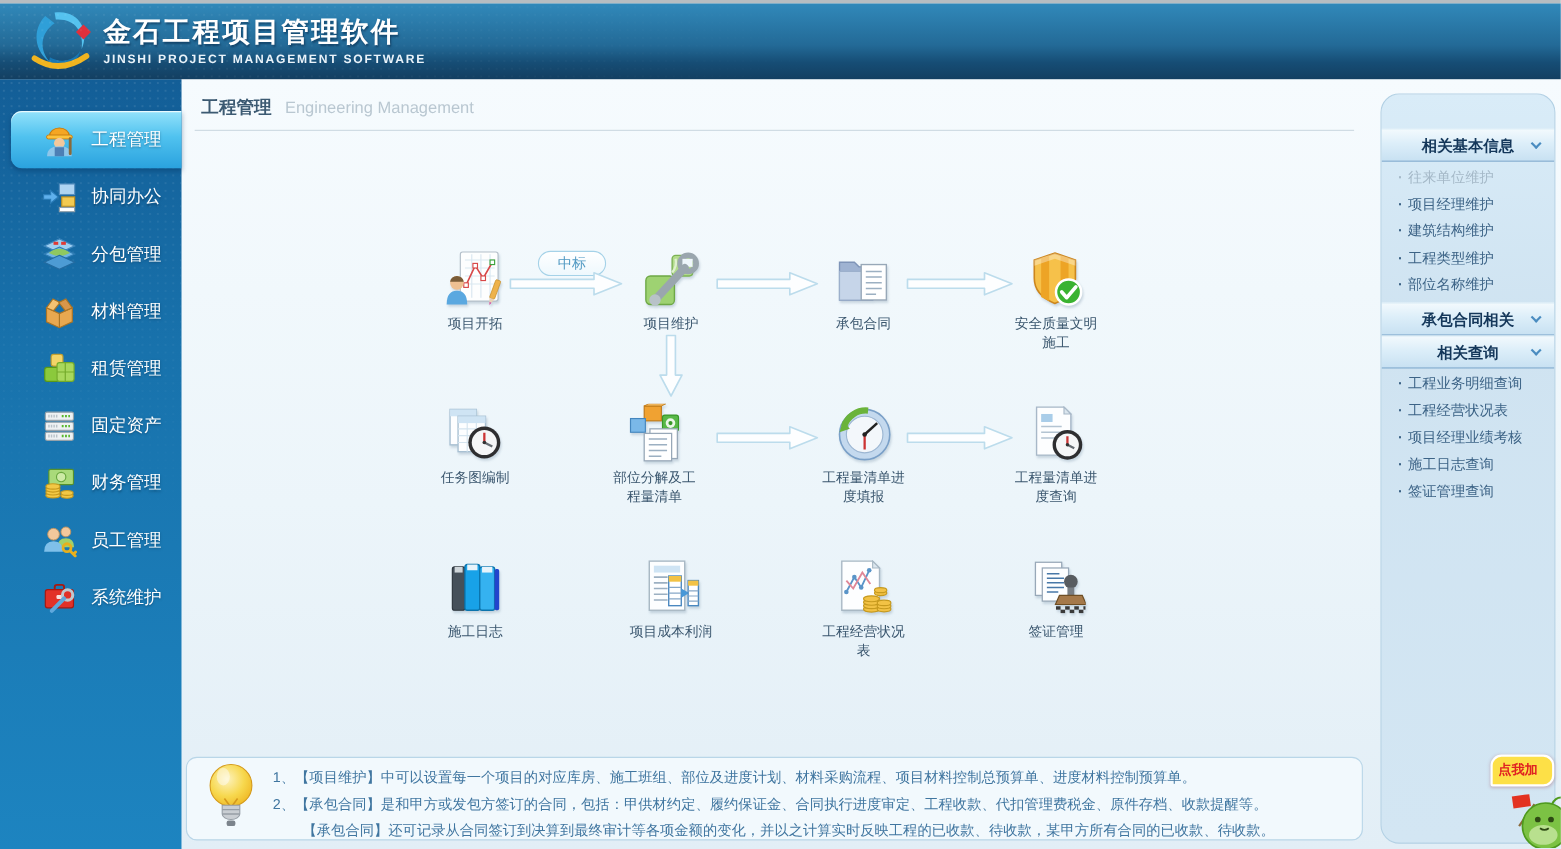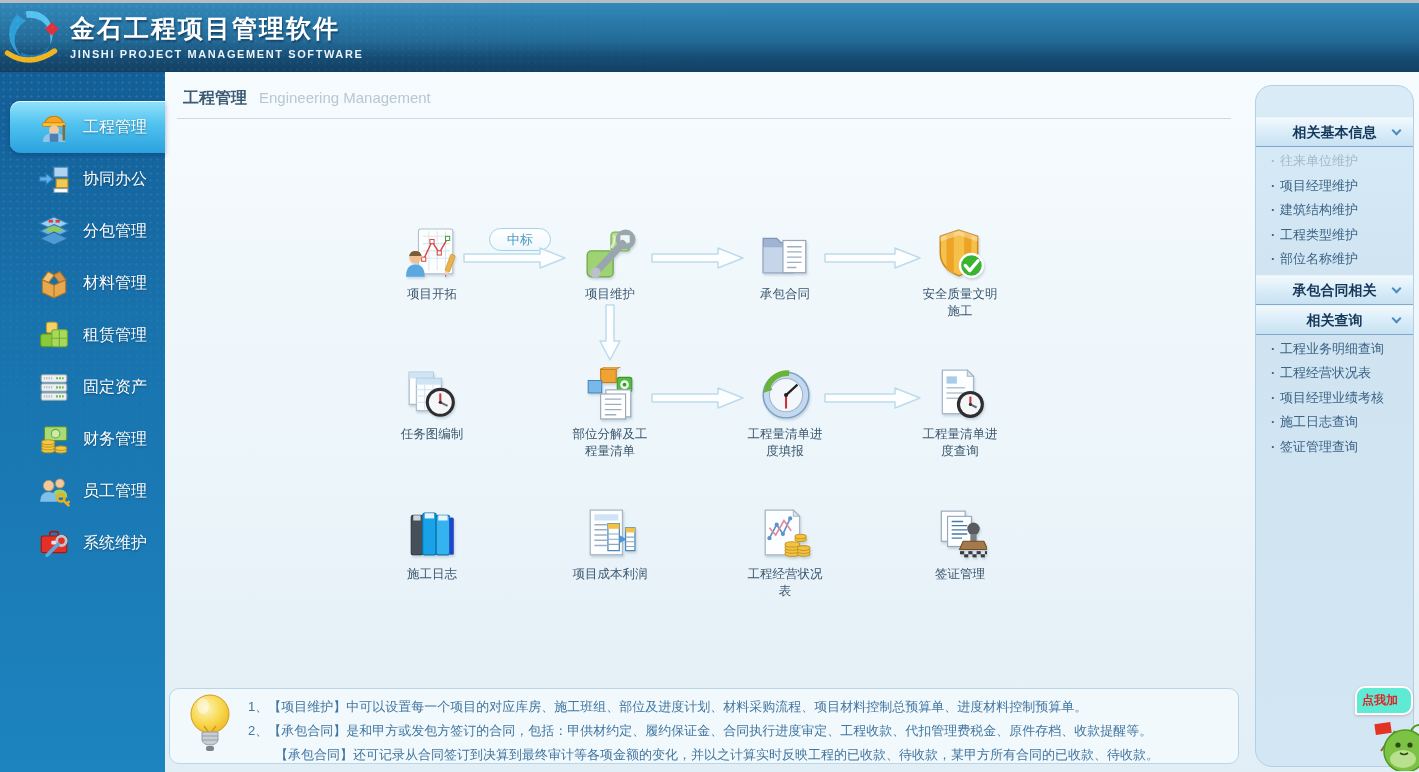--- a/index.html
+++ b/index.html
@@ -9,21 +9,21 @@
 
   
   .topline { position:absolute; left:0; top:0; width:100%; height:3px; background:#b7bdc1; z-index:5; }
   .header { position:absolute; left:0; top:3px; width:100%; height:69px; z-index:4;
     background:linear-gradient(180deg,#3189ba 0%, #236a97 55%, #164d75 78%, #133f61 100%); }
   .header::after { content:""; position:absolute; inset:0;
     background-image:radial-gradient(rgba(255,255,255,.14) 1px, transparent 1.4px);
     background-size:7px 7px; opacity:.5; pointer-events:none;
     -webkit-mask-image:linear-gradient(90deg,#000 0%, transparent 55%);
             mask-image:linear-gradient(90deg,#000 0%, transparent 55%); }
-  .brand { position:absolute; left:0; top:2px; display:flex; align-items:center; gap:8px; }
+  .brand { position:absolute; left:24px; top:2px; display:flex; align-items:center; gap:8px; }
   .logo { width:62px; height:62px; }
   .brand-text .zh { color:#fff; font-size:25px; font-weight:bold; letter-spacing:2px;
     text-shadow:1px 2px 2px rgba(0,30,60,.55); }
   .brand-text .en { color:#e9f3fa; font-size:11px; letter-spacing:1.6px; font-weight:bold; margin-top:3px; }
 
   
   .sidebar { position:absolute; left:0; top:72px; bottom:0; width:165px; z-index:3;
     background:linear-gradient(180deg,#135e97 0%, #1872ac 35%, #1d84c0 100%); }
   .sidebar::before { content:""; position:absolute; inset:0 0 40% 0;
     background-image:radial-gradient(rgba(255,255,255,.16) 1px, transparent 1.4px);
@@ -76,21 +76,21 @@
   .rp-header .chev { position:absolute; right:13px; top:9px; width:7px; height:7px;
     border-right:2px solid #4a8cc0; border-bottom:2px solid #4a8cc0; transform:rotate(45deg); }
   .rp-link { position:relative; font-size:13px; color:#3c6386; line-height:24.5px;
     padding-left:22px; cursor:pointer; white-space:nowrap; }
   .rp-link::before { content:"·"; position:absolute; left:13px; font-weight:bold; }
   .rp-link.dim { color:#a5b9c8; }
   .rp-links { padding:2px 0 3px 2px; }
 
   
   .mascot { position:absolute; right:-12px; top:686px; width:78px; z-index:6; cursor:pointer; }
-  .bubble { position:relative; margin-left:2px; width:58px; padding:4px 5px; background:#5eead4;
+  .bubble { position:relative; margin-left:2px; width:58px; padding:4px 5px; background:#fde047;
     border:2px solid #fff; border-radius:10px 10px 10px 2px;
     box-shadow:0 1px 3px rgba(150,60,80,.3);
     color:#e02222; font-size:12px; font-weight:bold; white-space:nowrap; }
   .mascot svg { margin-left:14px; }
 </style>
 </head>
 <body>
 
 <div class="page">
   <div class="topline"></div>
@@ -318,21 +318,21 @@
           <circle cx="34" cy="34" r="14" fill="#2e2e30"></circle>
           <circle cx="34" cy="34" r="11" fill="#f5f6f7"></circle>
           <path d="M34 34 L34 25.5" stroke="#cc3333" stroke-width="2"></path>
           <path d="M34 34 L41 37.5" stroke="#666c72" stroke-width="2"></path>
           <circle cx="34" cy="34" r="1.6" fill="#333"></circle>
         </svg>
       </div>
       <div class="nlabel">任务图编制</div>
     </div>
 
-    <div class="node" style="left:375px;top:295px">
+    <div class="node" style="left:360px;top:295px">
       <div class="nicon">
         <svg viewBox="0 0 52 52">
           <rect x="17" y="2" width="15" height="13" fill="#f0a232" stroke="#c07a18" stroke-width="1"></rect>
           <path d="M17 2 l4 -2 h15 l-4 2 Z" fill="#f8c26a" stroke="#c07a18" stroke-width=".8"></path>
           <rect x="5" y="13" width="13" height="12" fill="#7ab8e8" stroke="#4486be" stroke-width="1"></rect>
           <rect x="33" y="10" width="14" height="14" rx="2" fill="#58b848" stroke="#389828" stroke-width="1"></rect>
           <circle cx="40" cy="17" r="4.2" fill="#eaf6e8"></circle>
           <circle cx="40" cy="17" r="1.8" fill="#389828"></circle>
           <rect x="22" y="22" width="24" height="26" fill="#fff" stroke="#98a8b8" stroke-width="1.1"></rect>
           <rect x="17" y="26" width="24" height="24" fill="#fff" stroke="#98a8b8" stroke-width="1.1"></rect>

